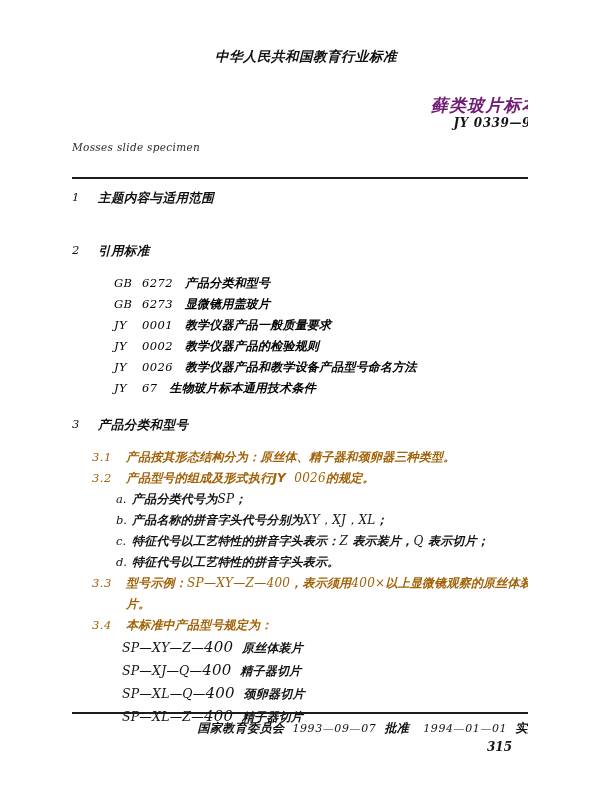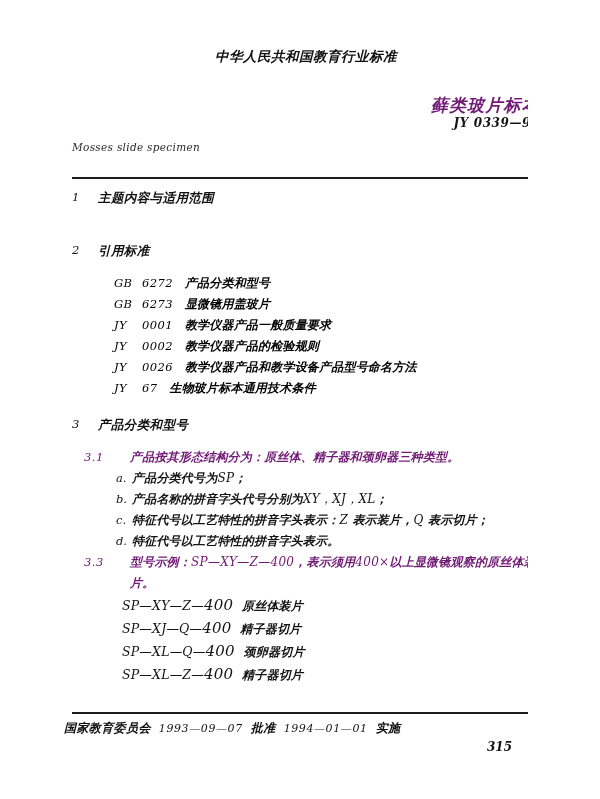--- a/index.html
+++ b/index.html
@@ -131,23 +131,22 @@
     margin-left: 12px;
     font-weight: bold;
     letter-spacing: 0.2px;
   }
 
   
   .clause {
     display: flex;
     font-size: 12px;
     line-height: 21px;
-    color: #701a75;
-    margin-left: 12px;
-    gap: 12px;
+    color: #a16207;
+    margin-left: 20px;
   }
   .clause .cnum {
     font-family: "DejaVu Serif", "Liberation Serif", serif;
     font-size: 11.5px;
     width: 34px;
     flex: 0 0 34px;
     letter-spacing: 0.5px;
   }
   .clause .ctext {
     font-weight: bold;
@@ -199,27 +198,28 @@
   .model-row .code .sz { font-size: 15px; }
   .model-row .mname {
     font-weight: bold;
     margin-left: 5px;
     letter-spacing: 0.2px;
   }
 
   
   .footer {
     position: absolute;
-    left: 64px;
+    left: 72px;
     top: 720px;
     width: 468px;
     display: flex;
-    justify-content: flex-start;
+    justify-content: flex-end;
     align-items: baseline;
     font-size: 12px;
+    gap: 6px;
   }
   .foot-left, .foot-right { white-space: nowrap; }
   .org {
     font-weight: bold;
     letter-spacing: 0.4px;
     color: #101010;
   }
   .fdate {
     font-family: "DejaVu Serif", "Liberation Serif", serif;
     font-size: 11px;
@@ -308,20 +308,24 @@
       <span class="num">3</span>
       <span>产品分类和型号</span>
     </div>
     <div class="spacer-md"></div>
 
     <div class="clause">
       <span class="cnum">3.1</span>
       <span class="ctext">产品按其形态结构分为：原丝体、精子器和颈卵器三种类型。</span>
     </div>
 
+    <div class="clause">
+      <span class="cnum">3.2</span>
+      <span class="ctext"><span>产品型号的组成及形式执行JY</span><span class="lat">&nbsp;&nbsp;</span><span class="lat">0026</span><span>的规定。</span></span>
+    </div>
 
     <div class="subitem">
       <span class="lnum">a.</span>
       <span class="ltext"><span>产品分类代号为</span><span class="lat">SP</span><span>；</span></span>
     </div>
     <div class="subitem">
       <span class="lnum">b.</span>
       <span class="ltext"><span>产品名称的拼音字头代号分别为</span><span class="lat">XY，XJ，XL</span><span>；</span></span>
     </div>
     <div class="subitem">
@@ -331,20 +335,24 @@
     <div class="subitem">
       <span class="lnum">d.</span>
       <span class="ltext">特征代号以工艺特性的拼音字头表示。</span>
     </div>
 
     <div class="clause">
       <span class="cnum">3.3</span>
       <span class="ctext"><span>型号示例：</span><span class="lat">SP—XY—Z—400</span><span>，表示须用</span><span class="lat">400×</span><span>以上显微镜观察的原丝体装片。</span></span>
     </div>
 
+    <div class="clause">
+      <span class="cnum">3.4</span>
+      <span class="ctext">本标准中产品型号规定为：</span>
+    </div>
 
     <div class="model-list">
       <div class="model-row">
         <span class="code"><span>SP—XY—Z—</span><span class="sz">400</span></span>
         <span class="mname">原丝体装片</span>
       </div>
       <div class="model-row">
         <span class="code"><span>SP—XJ—Q—</span><span class="sz">400</span></span>
         <span class="mname">精子器切片</span>
       </div>

